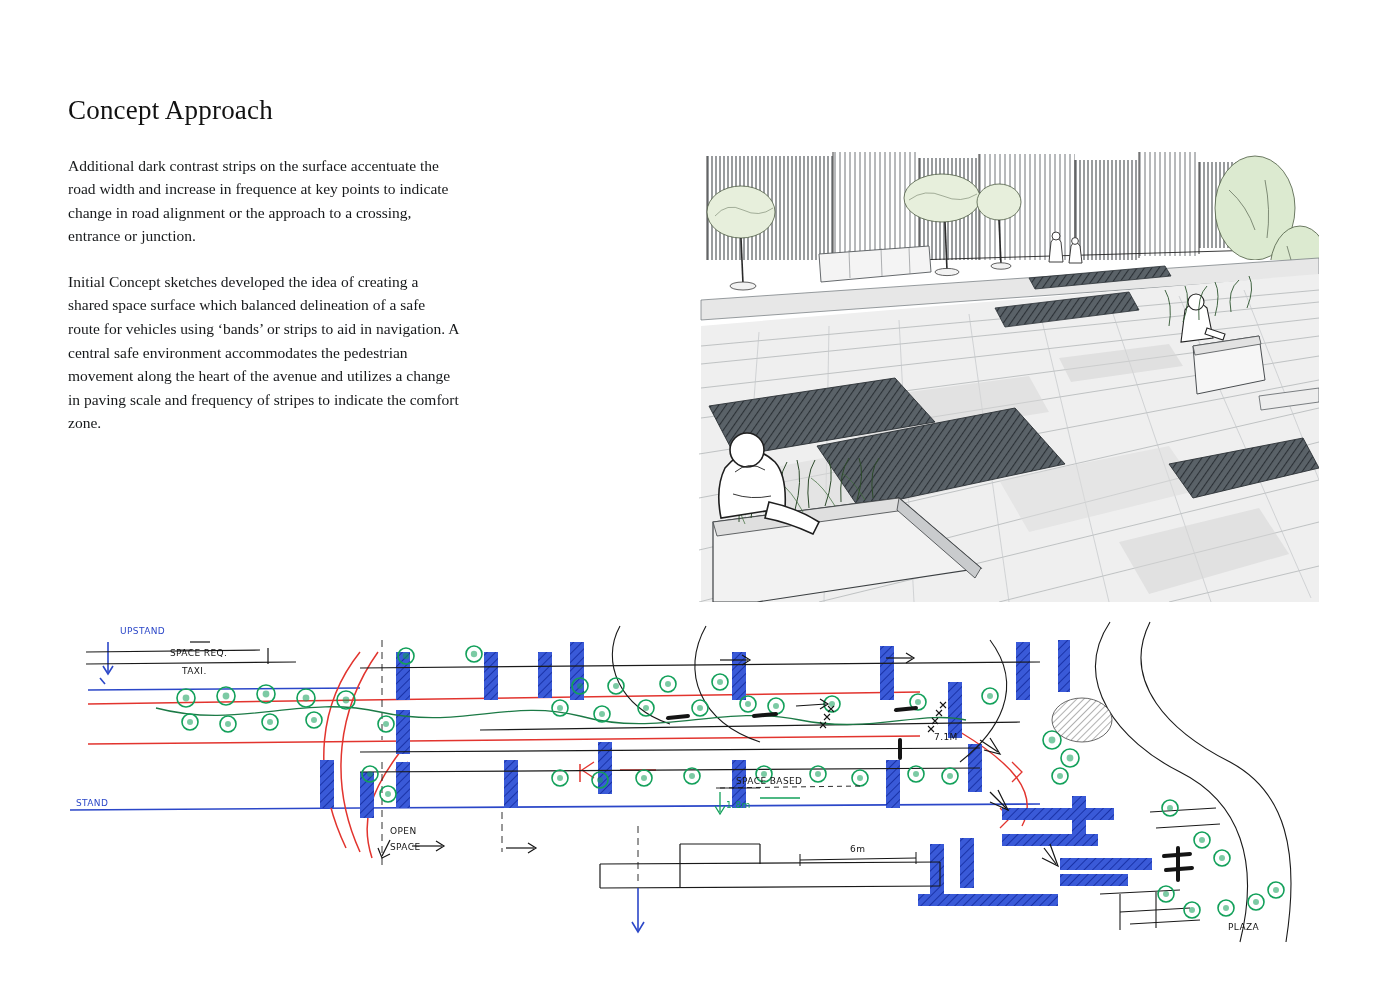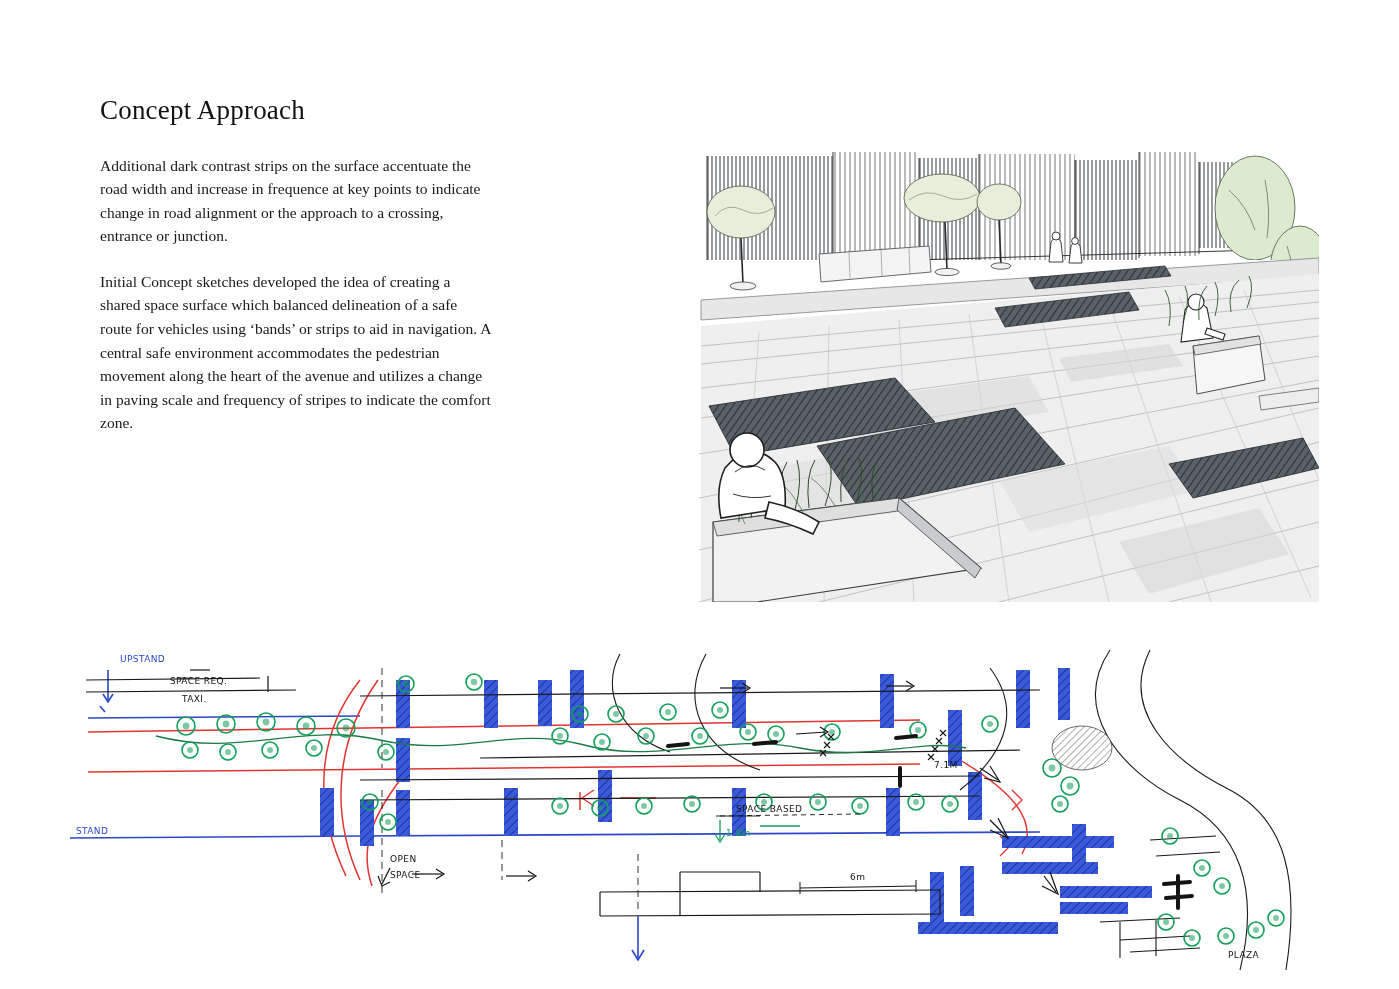--- a/index.html
+++ b/index.html
@@ -17,21 +17,21 @@
   }
   .page {
     position: absolute;
     inset: 0;
     background: #ffffff;
   }
 
   
   .text-col {
     position: absolute;
-    left: 100px;
+    left: 68px;
     top: 96px;
     width: 400px;
   }
   .title {
     font-family: "Liberation Serif", serif;
     font-size: 27px;
     font-weight: 400;
     letter-spacing: 0.2px;
     color: #111111;
     margin: 0 0 28px 0;
@@ -55,21 +55,21 @@
     height: 452px;
     overflow: hidden;
     background: #ffffff;
   }
   .sketch-persp svg { display: block; }
 
   
   .sketch-plan {
     position: absolute;
     left: 60px;
-    top: 640px;
+    top: 612px;
     width: 1260px;
     height: 350px;
     overflow: hidden;
     background: #ffffff;
   }
   .sketch-plan svg { display: block; }
 
   .hand {
     font-family: "DejaVu Sans", sans-serif;
     font-size: 9px;

